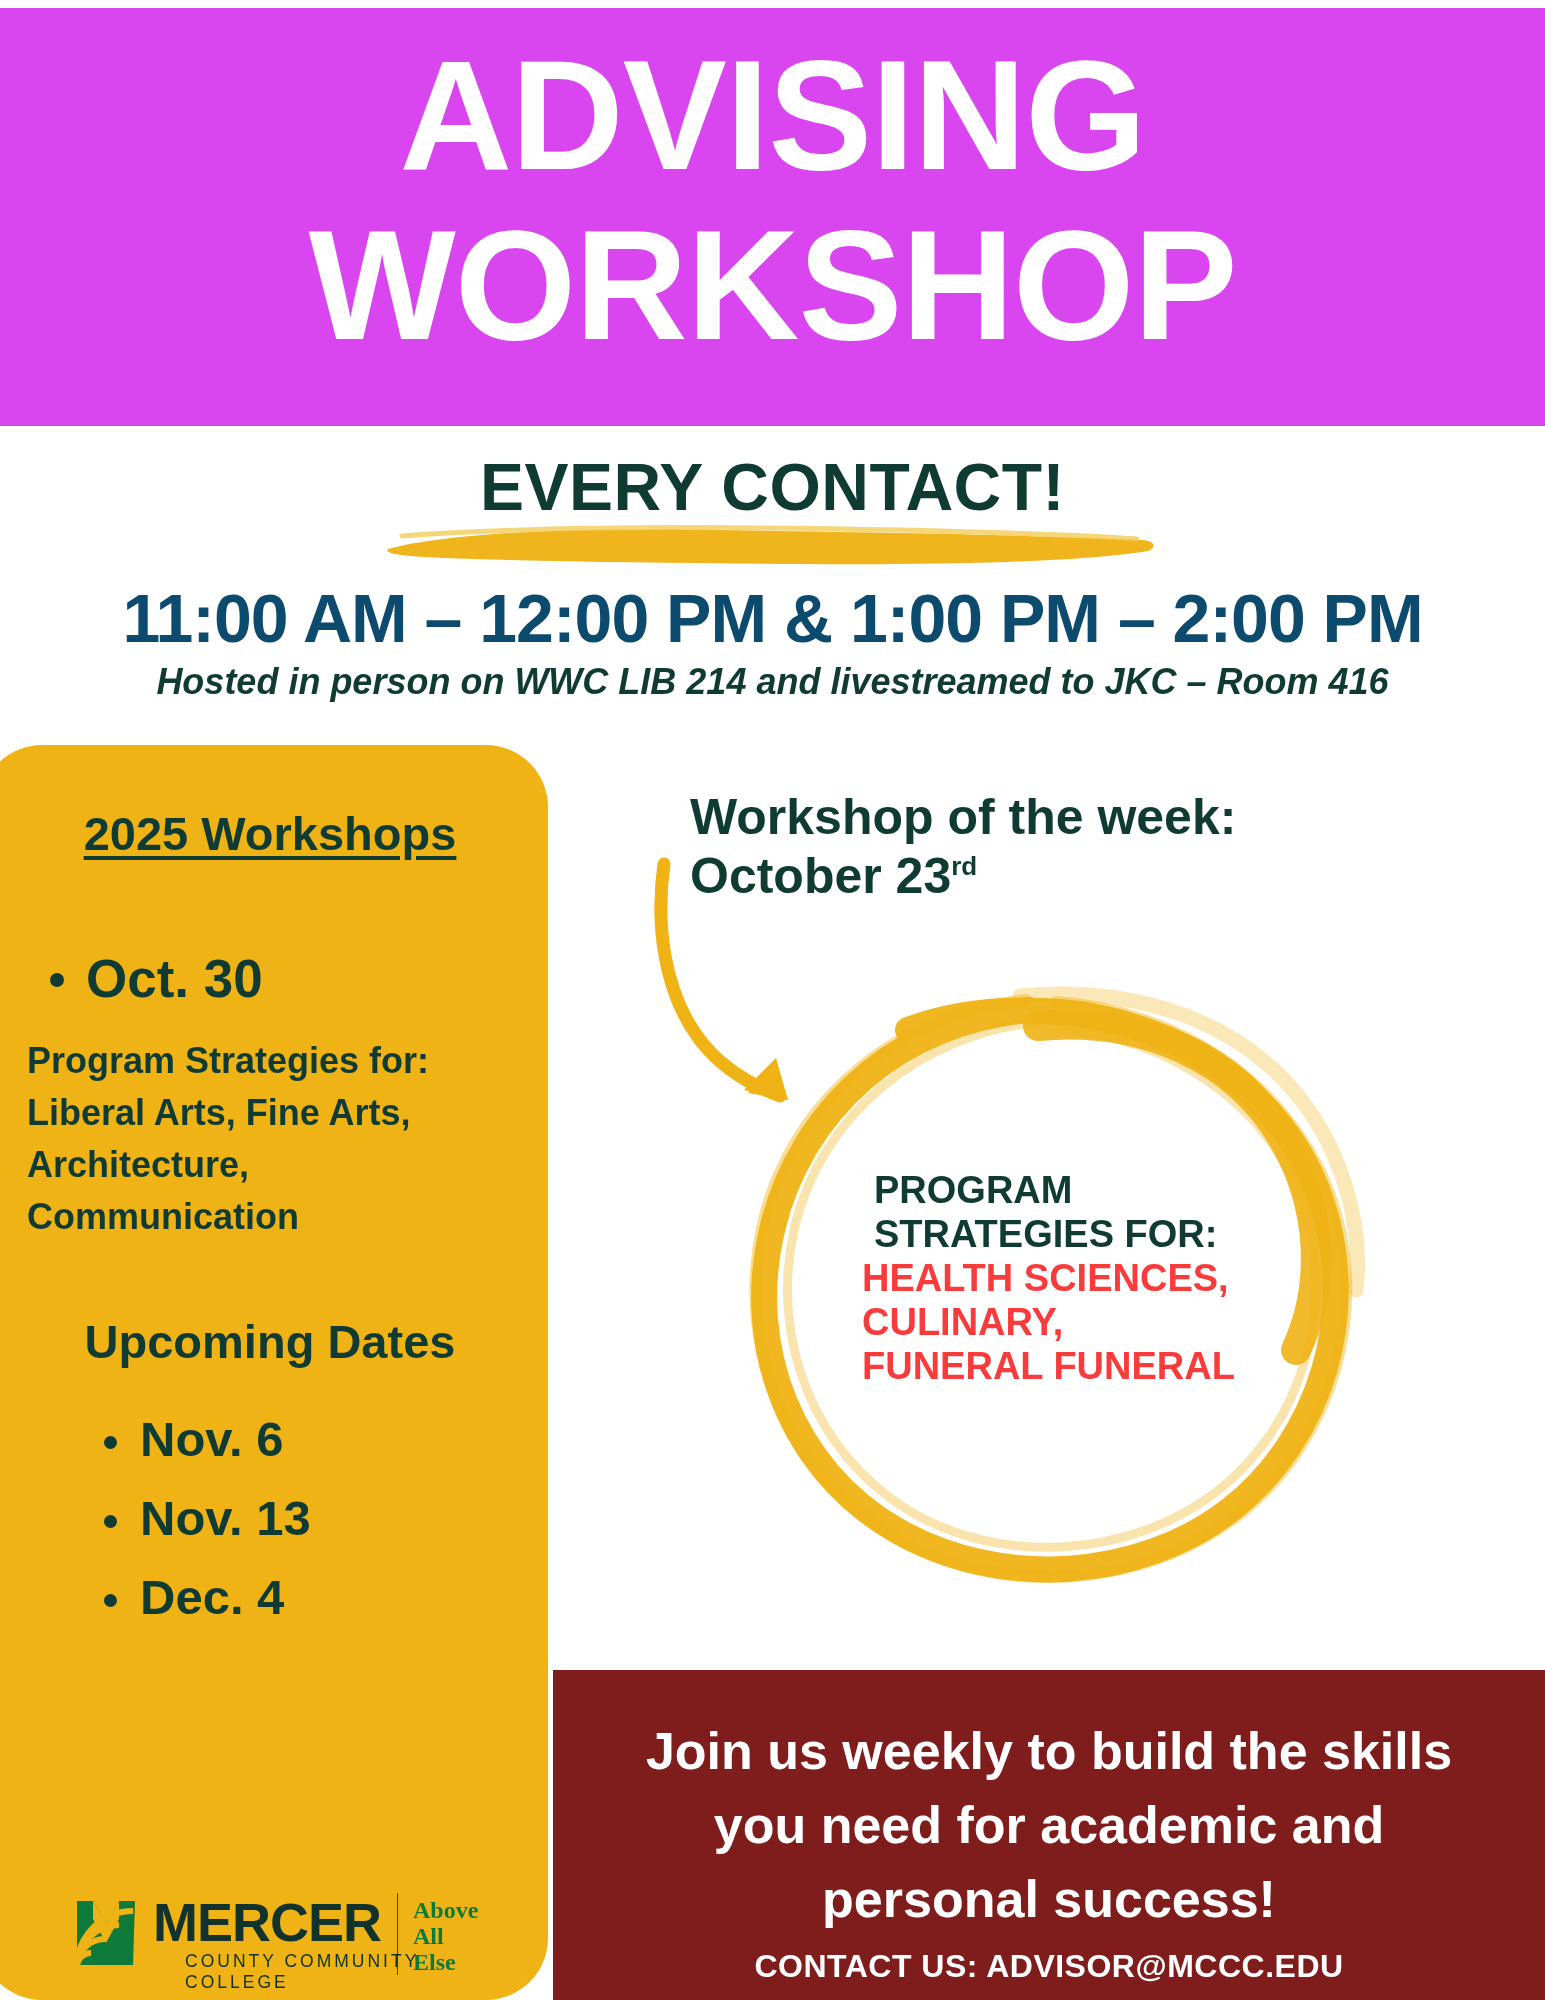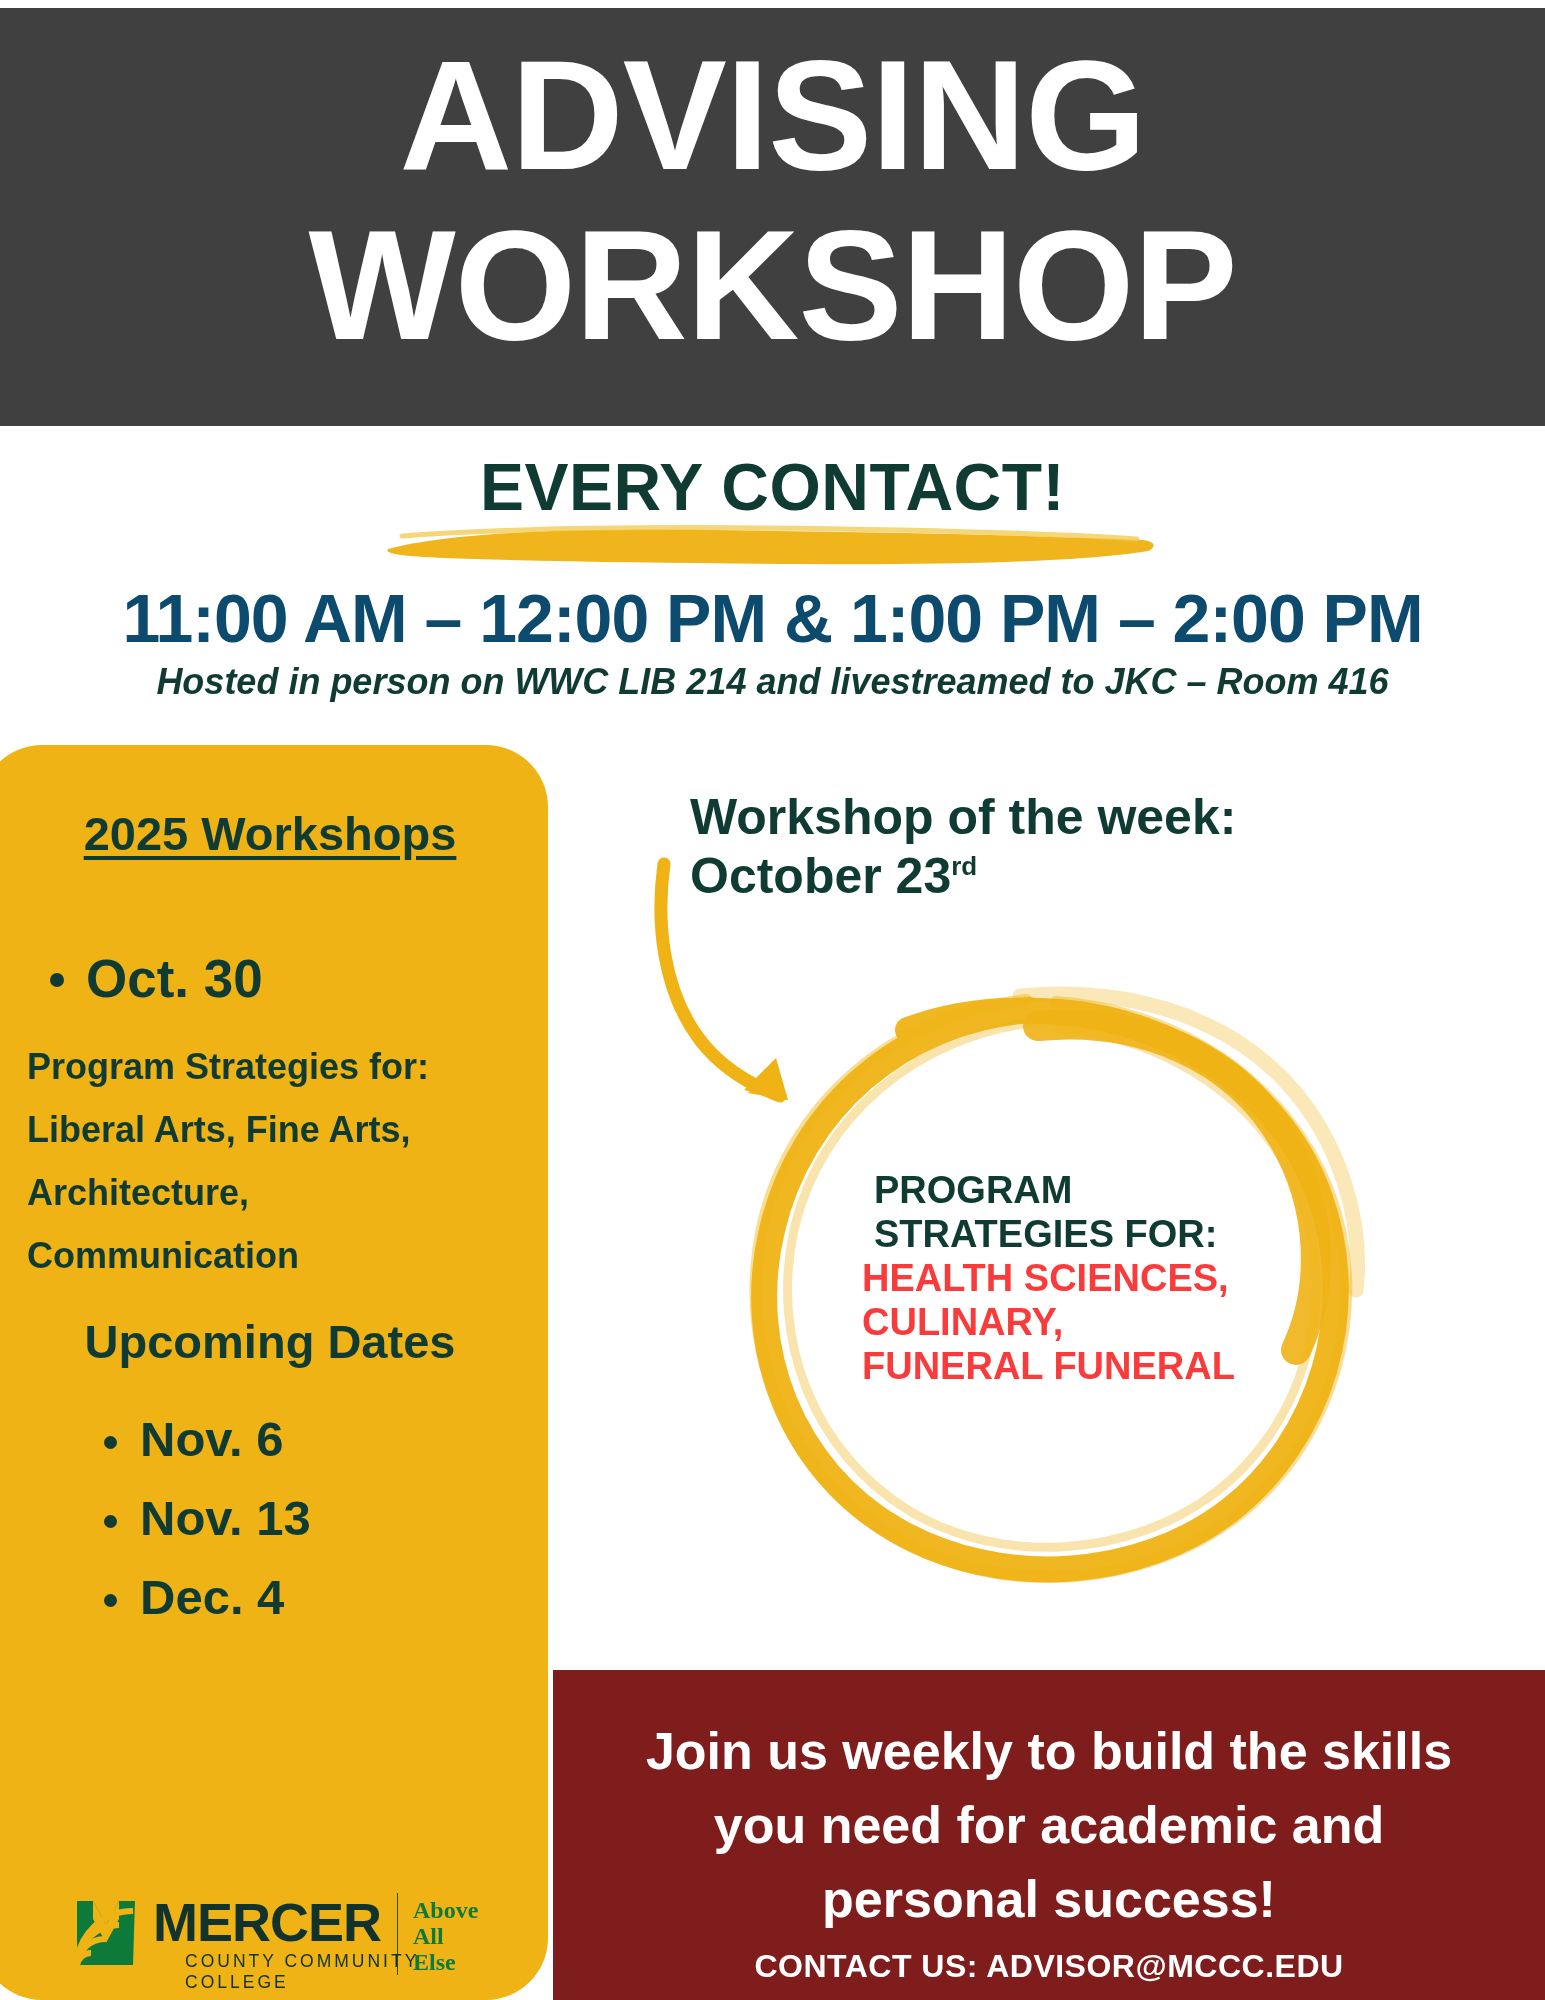--- a/index.html
+++ b/index.html
@@ -18,21 +18,21 @@
     overflow: hidden;
   }
 
   
   .header-band {
     position: absolute;
     left: 0;
     top: 8px;
     width: 1545px;
     height: 418px;
-    background: #404040;
+    background: #d946ef;
   }
   .header-title {
     position: absolute;
     left: 0;
     top: 22px;
     width: 1545px;
     text-align: center;
     color: #ffffff;
     font-family: "Liberation Sans", sans-serif;
     font-weight: bold;
@@ -132,21 +132,21 @@
     margin-bottom: 6px;
   }
   .panel-sub {
     position: absolute;
     left: 47px;
     top: 290px;
     width: 460px;
     color: #103B33;
     font-weight: bold;
     font-size: 36px;
-    line-height: 63px;
+    line-height: 52px;
     text-align: left;
   }
   .upcoming-heading {
     position: absolute;
     left: 40px;
     top: 570px;
     width: 500px;
     text-align: center;
     color: #103B33;
     font-weight: bold;

